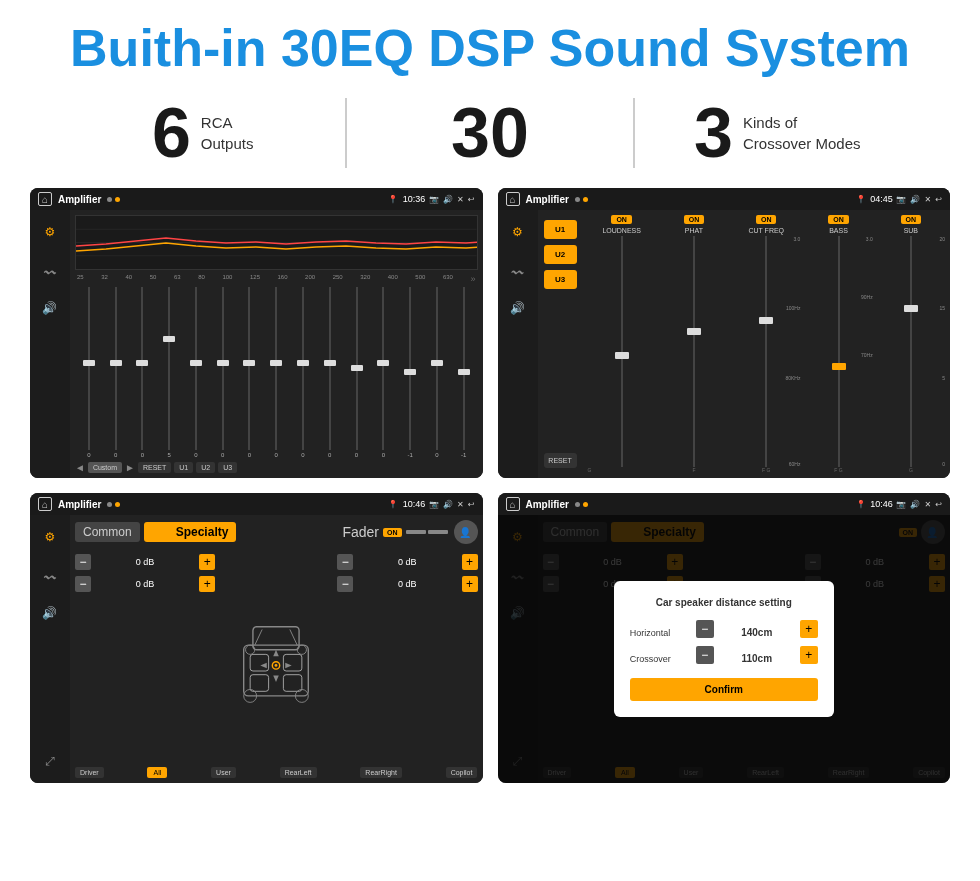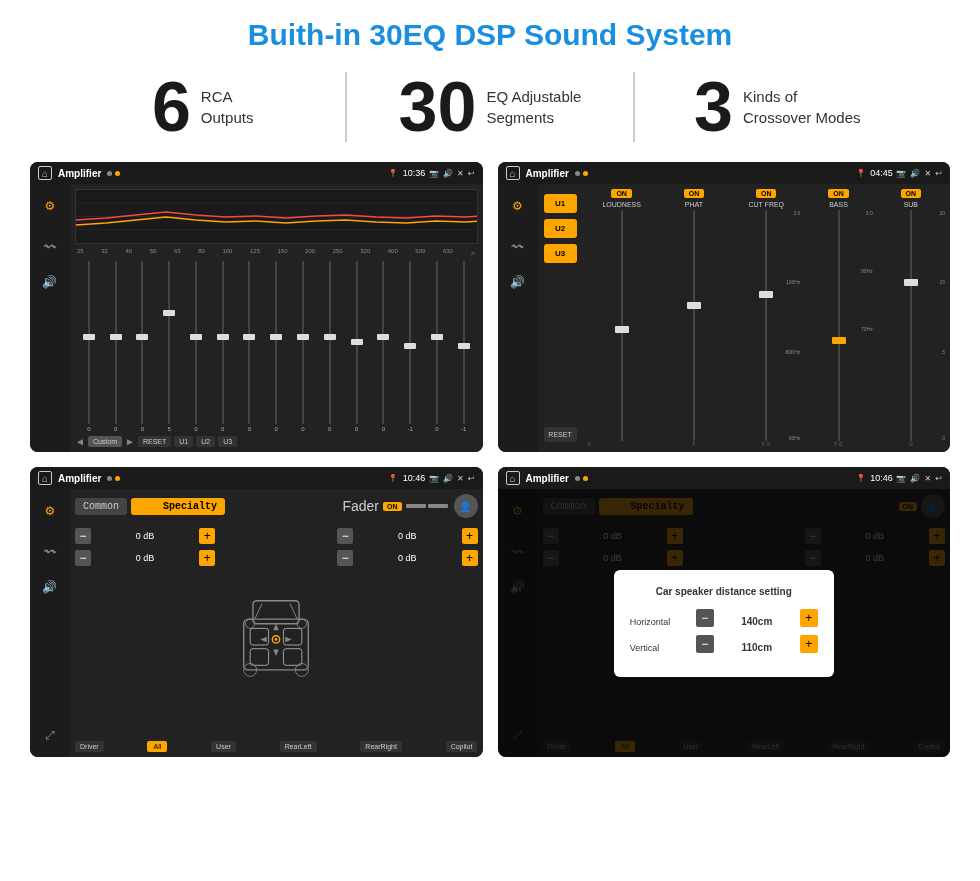--- a/index.html
+++ b/index.html
@@ -7,21 +7,21 @@
       width: 980px;
       height: 881px;
       background: #ffffff;
       font-family: Arial, sans-serif;
       overflow: hidden;
     }
 
     .page-title {
       text-align: center;
       padding: 18px 20px 10px;
-      font-size: 30px;
+      font-size: 52px;
       font-weight: 900;
       color: #1a8fe0;
     }
 
     .stats-row {
       display: flex;
       justify-content: center;
       align-items: center;
       padding: 10px 60px;
       gap: 0;
@@ -335,24 +335,23 @@
     }
 
     .fader-tabs {
       display: flex;
       gap: 4px;
       margin-bottom: 6px;
     }
 
     .fader-tab {
       padding: 3px 8px;
-      font-size: 10px;
+      font-size: 12px;
       border-radius: 3px;
       cursor: pointer;
-      font-family: Liberation Mono, monospace;
     }
 
     .fader-tab.inactive {
       background: #444;
       color: #ccc;
     }
 
     .fader-tab.active-orange {
       background: #ffa500;
       color: #000;
@@ -588,21 +587,20 @@
 <div class="page-title">Buith-in 30EQ DSP Sound System</div>
 
 <div class="stats-row">
   <div class="stat-item">
     <span class="stat-number">6</span>
     <span class="stat-text">RCA<br>Outputs</span>
   </div>
   <div class="stat-divider"></div>
   <div class="stat-item">
     <span class="stat-number">30</span>
-    <span class="stat-text">EQ Adjustable<br>Segments</span>
   </div>
   <div class="stat-divider"></div>
   <div class="stat-item">
     <span class="stat-number">3</span>
     <span class="stat-text">Kinds of<br>Crossover Modes</span>
   </div>
 </div>
 
 <div class="screens-grid">
 
@@ -1088,22 +1086,23 @@
     <div class="dialog-overlay">
       <div class="dialog-box">
         <div class="dialog-title">Car speaker distance setting</div>
         <div class="dialog-row">
           <span class="dialog-row-label">Horizontal</span>
           <div class="dialog-minus">−</div>
           <span class="dialog-val">140cm</span>
           <div class="dialog-plus">+</div>
         </div>
         <div class="dialog-row">
-          <span class="dialog-row-label">Vertical</span>
+          <span class="dialog-row-label">Crossover</span>
           <div class="dialog-minus">−</div>
           <span class="dialog-val">110cm</span>
           <div class="dialog-plus">+</div>
         </div>
+        <button class="dialog-confirm-btn">Confirm</button>
       </div>
     </div>
   </div>
 
 </div>
 
 </body></html>

